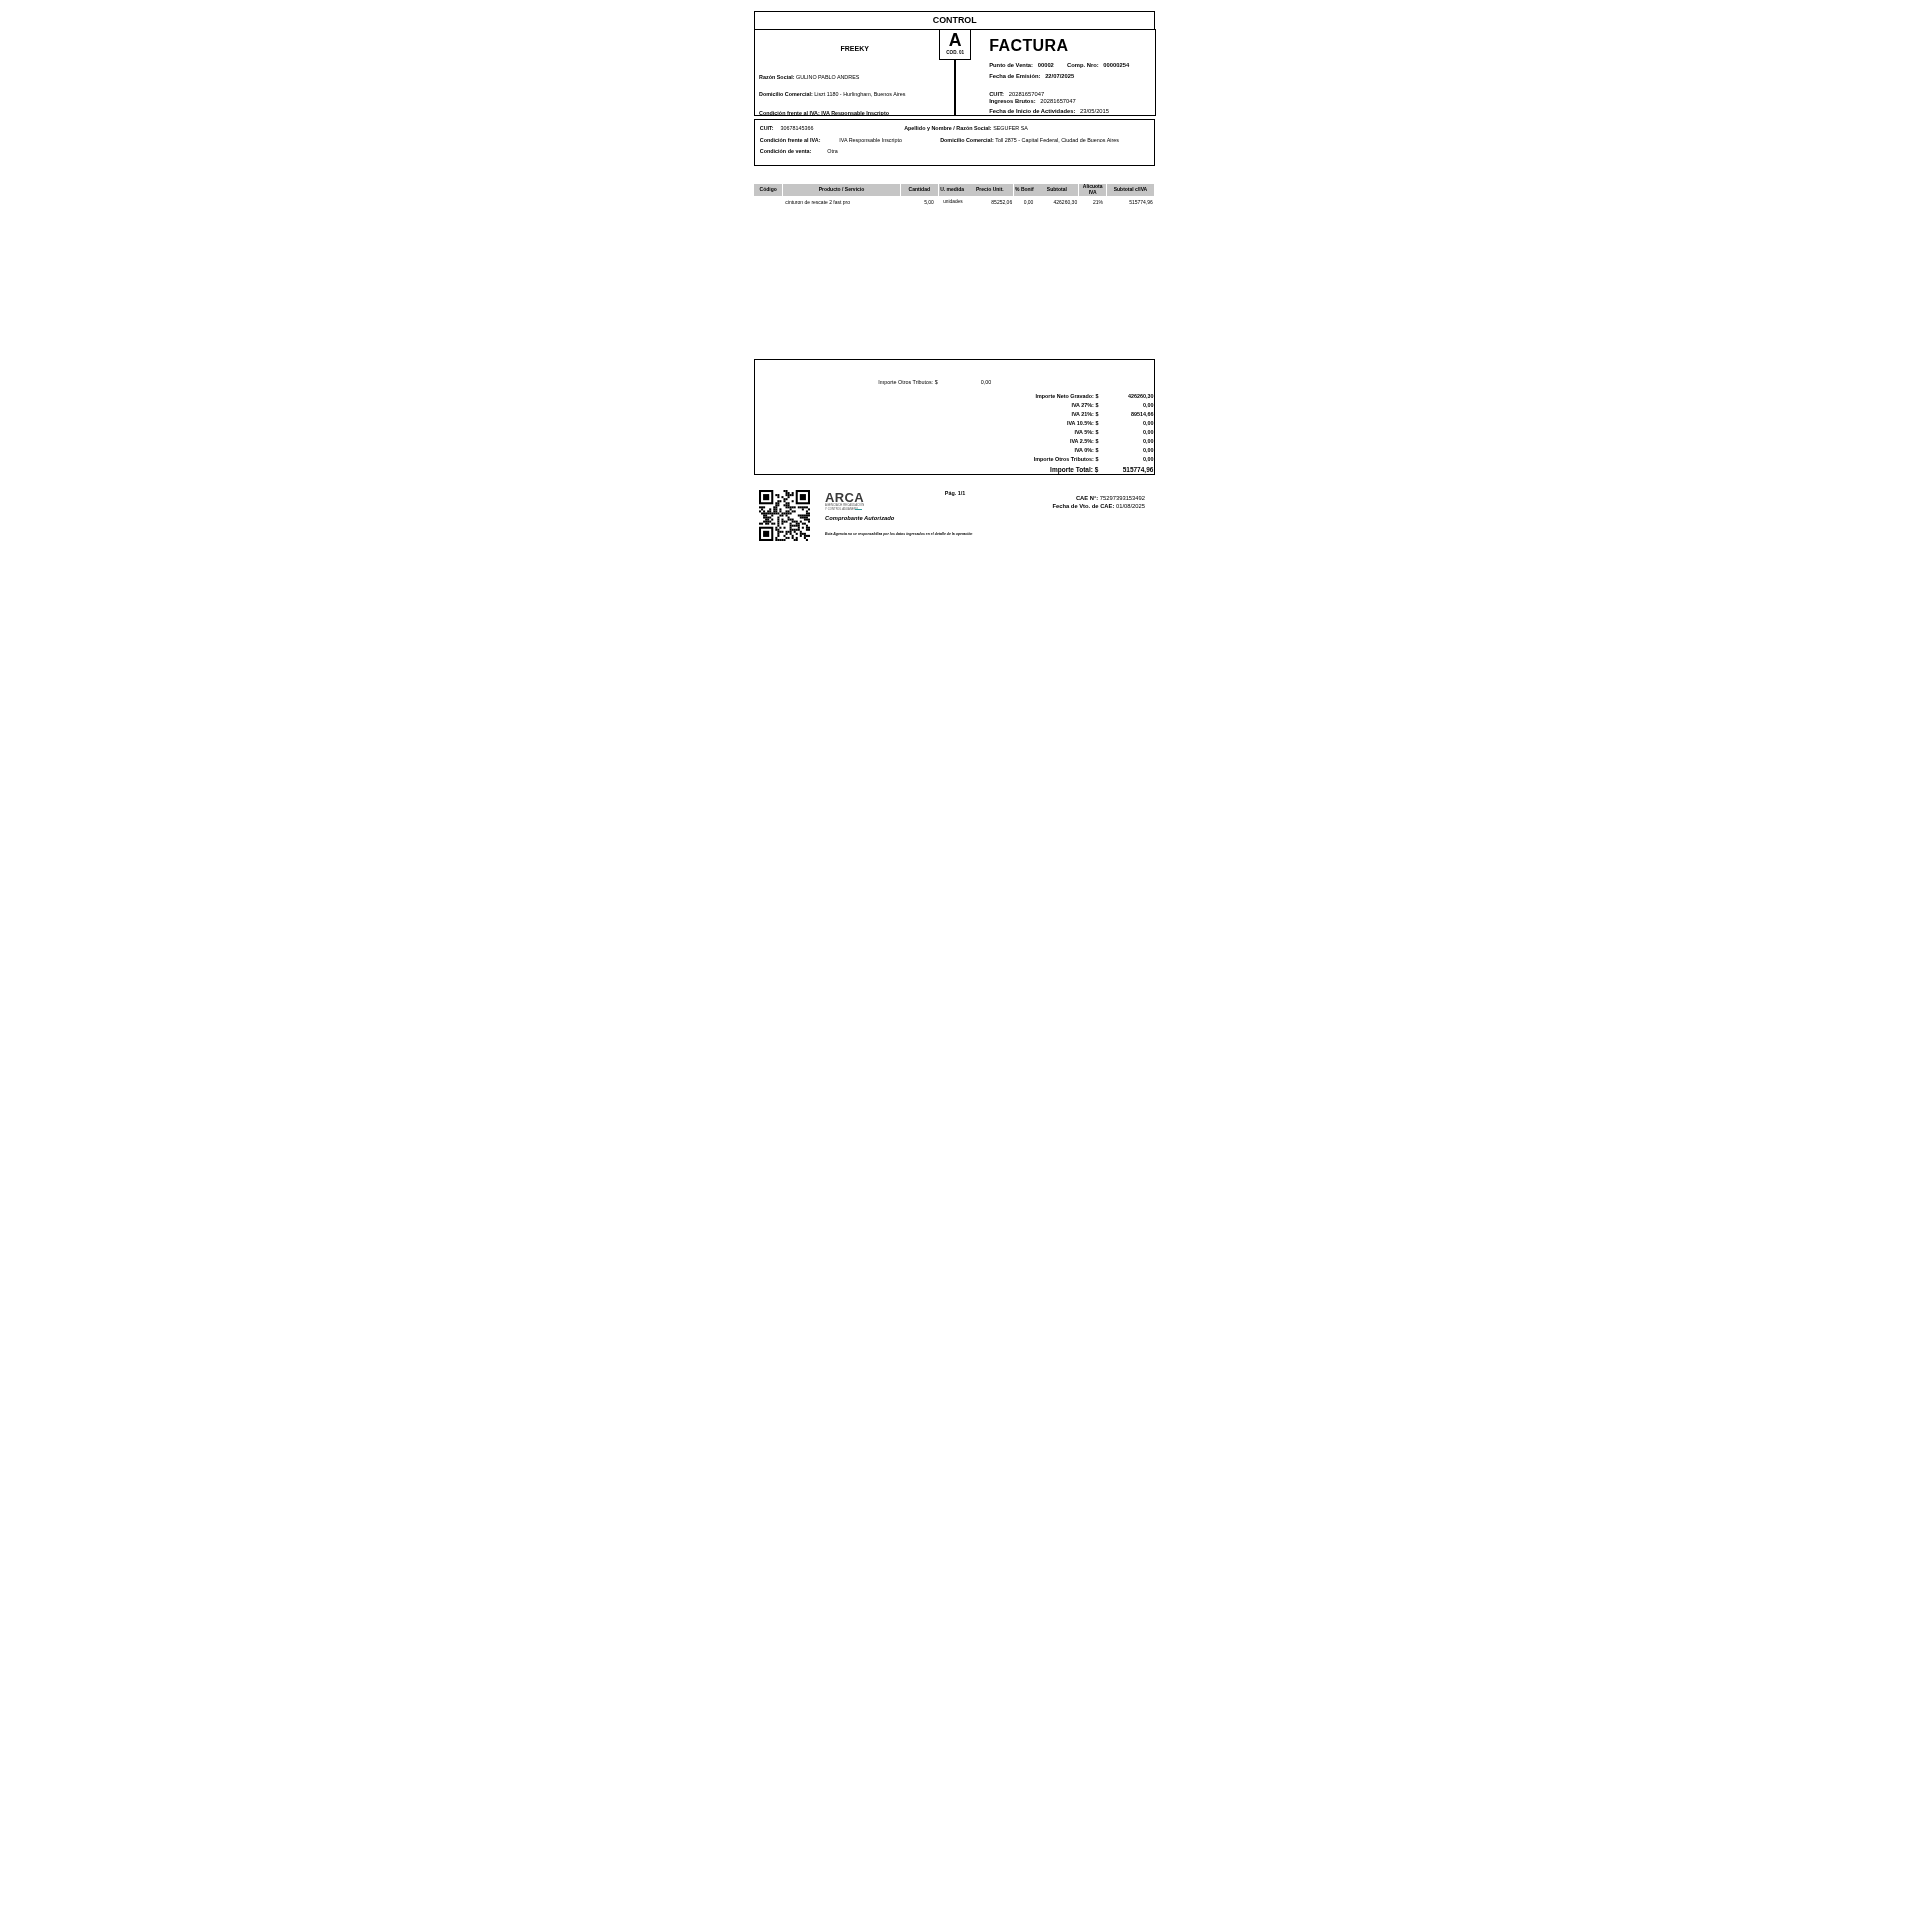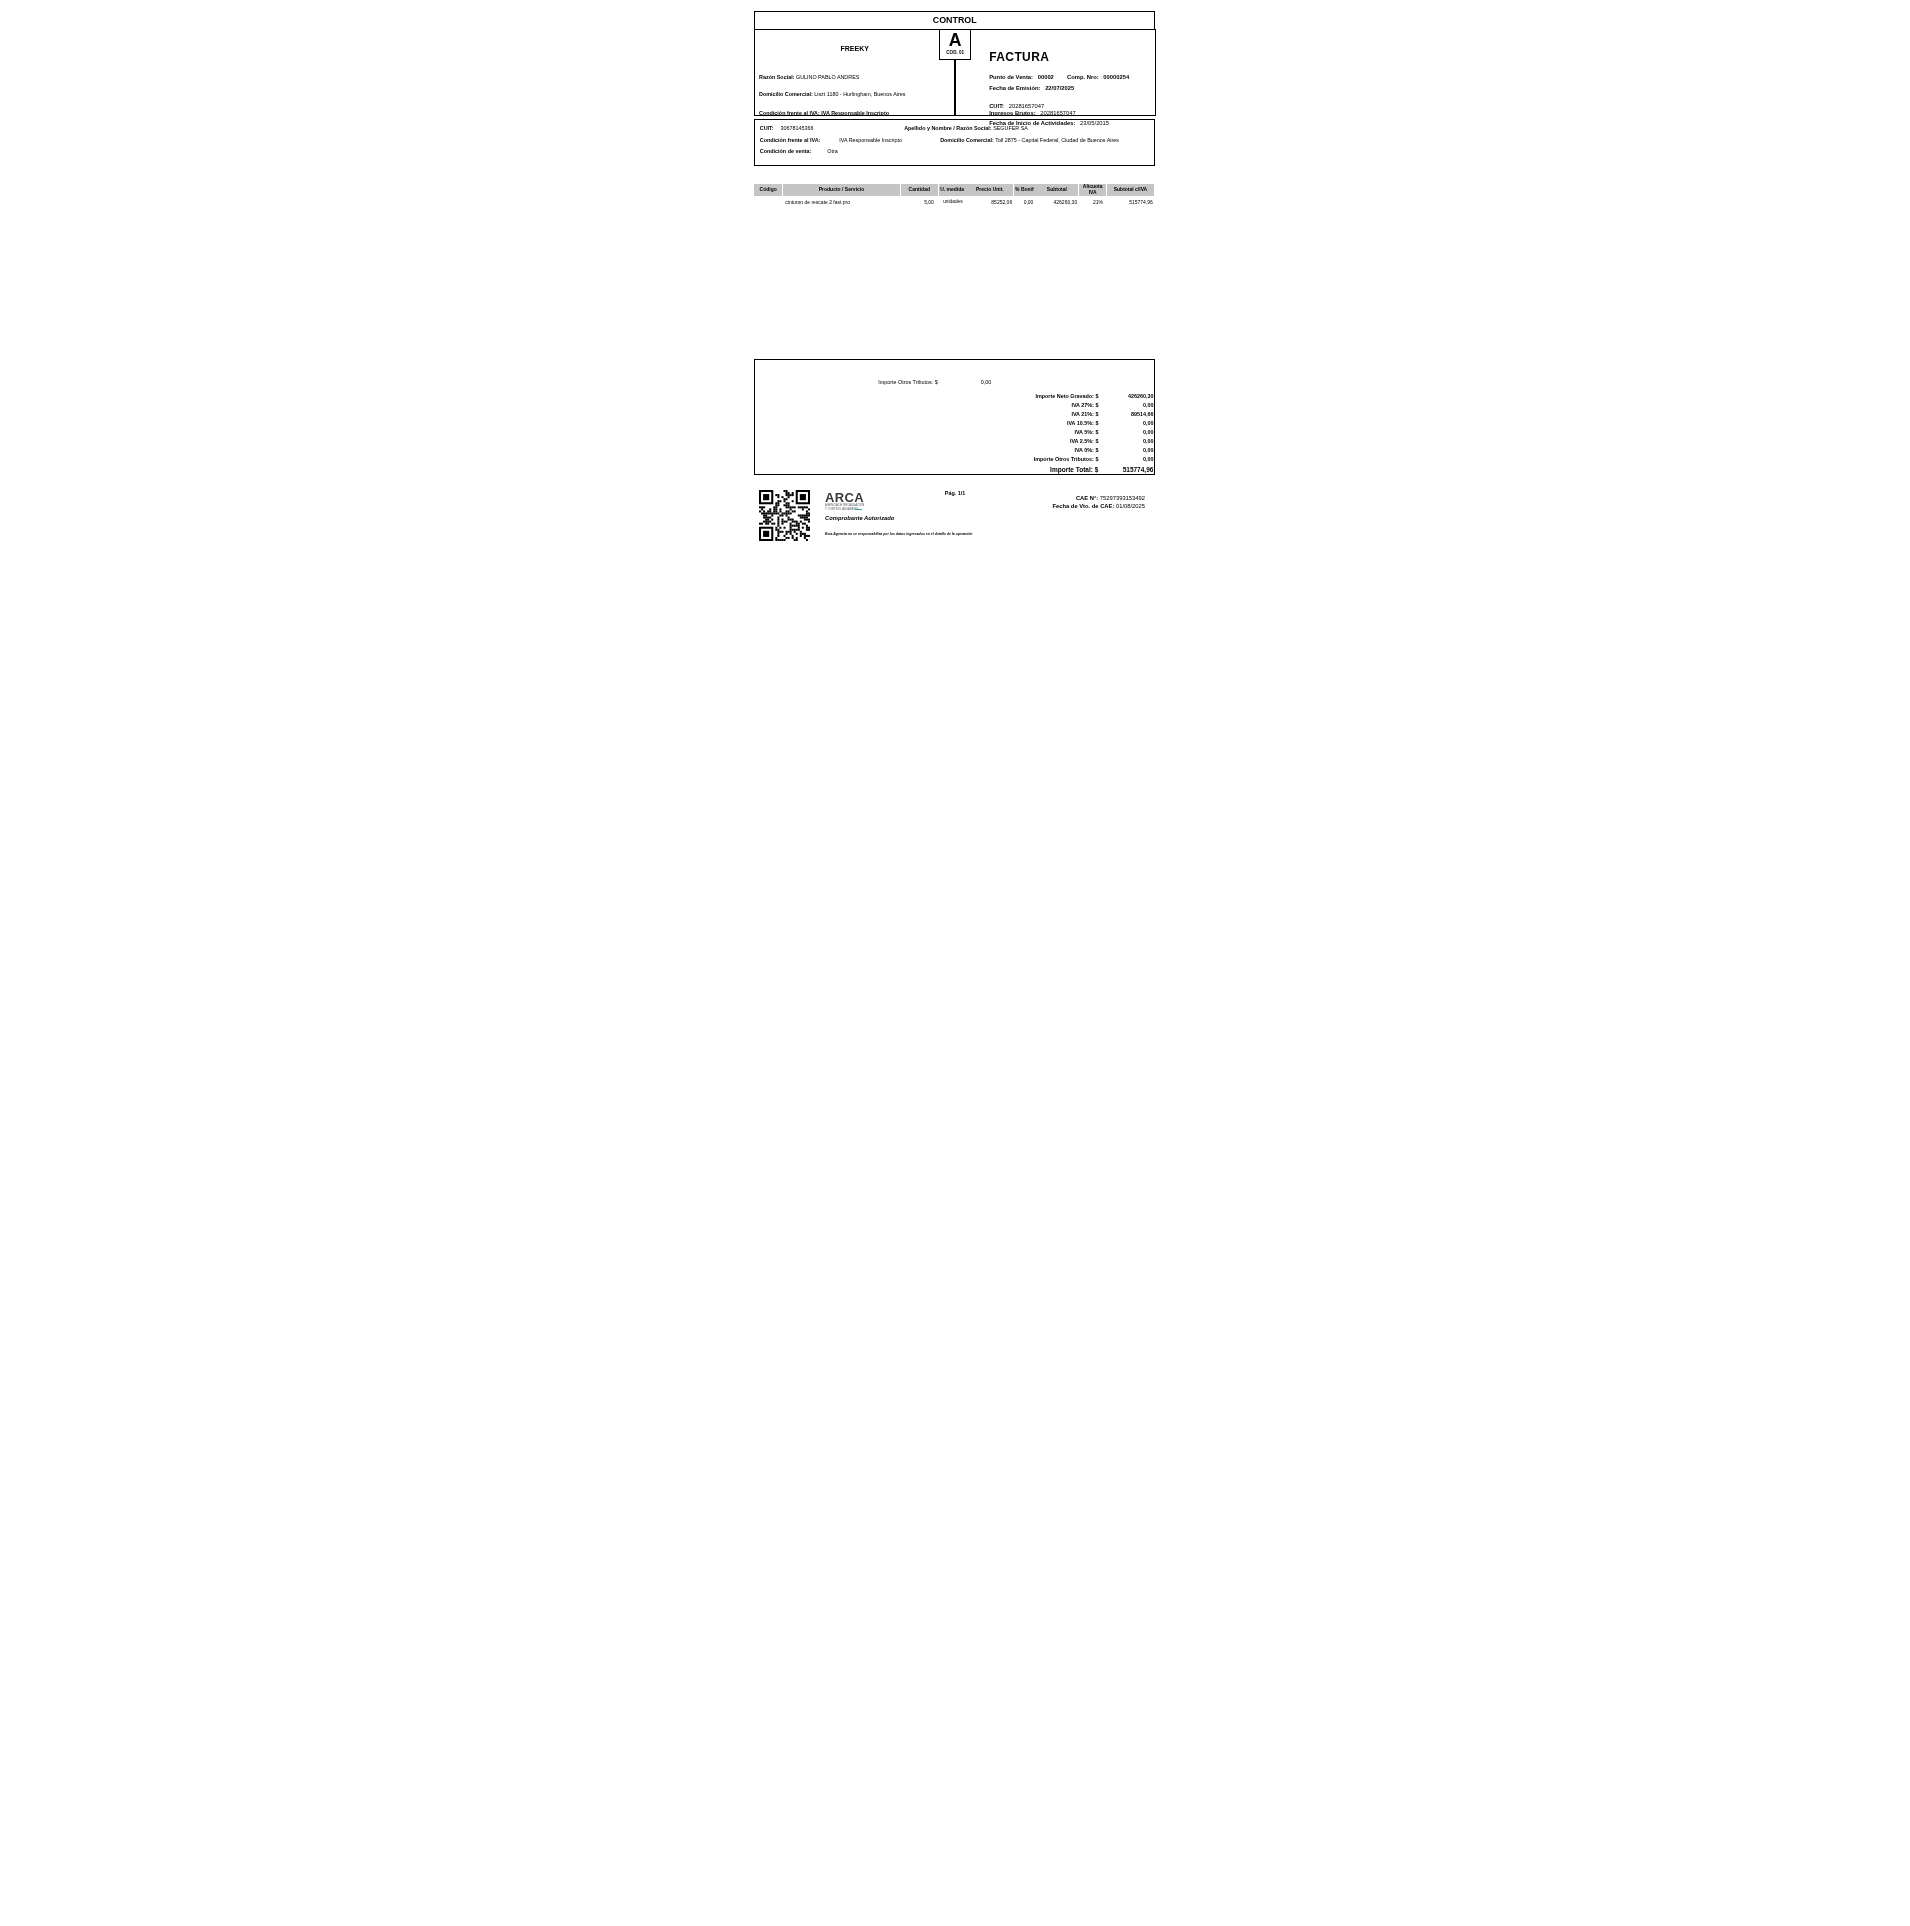--- a/index.html
+++ b/index.html
@@ -25,21 +25,21 @@
 
   .seller-name { text-align: center; font-size: 7px; font-weight: bold; margin-top: 15.4px; line-height: 8px; }
   .seller-row { font-size: 5.4px; padding: 0 3.9px; }
   .seller-row.rs  { margin-top: 21px; }
   .seller-row.dom { margin-top: 10.8px; }
   .seller-row.cond{ margin-top: 13px; }
   .lbl { font-weight: bold; }
   .val { font-weight: normal; }
   .val.b { font-weight: bold; }
 
-  .factura-title { margin-top: 22px; font-size: 12px; font-weight: bold; line-height: 11.6px; letter-spacing: 0.4px; }
+  .factura-title { margin-top: 10px; font-size: 16px; font-weight: bold; line-height: 11.6px; letter-spacing: 0.4px; }
   .inv-row { font-size: 5.8px; line-height: 6.5px; }
   .inv-row .val { margin-left: 3.1px; }
   .inv-row .pair2 { margin-left: 11.6px; }
   .inv-row.pv  { margin-top: 10.4px; }
   .inv-row.fe  { margin-top: 5px; }
   .inv-row.cuit{ margin-top: 10.8px; }
   .inv-row.ib  { margin-top: 1.2px; }
   .inv-row.fia { margin-top: 2.7px; }
 
   

